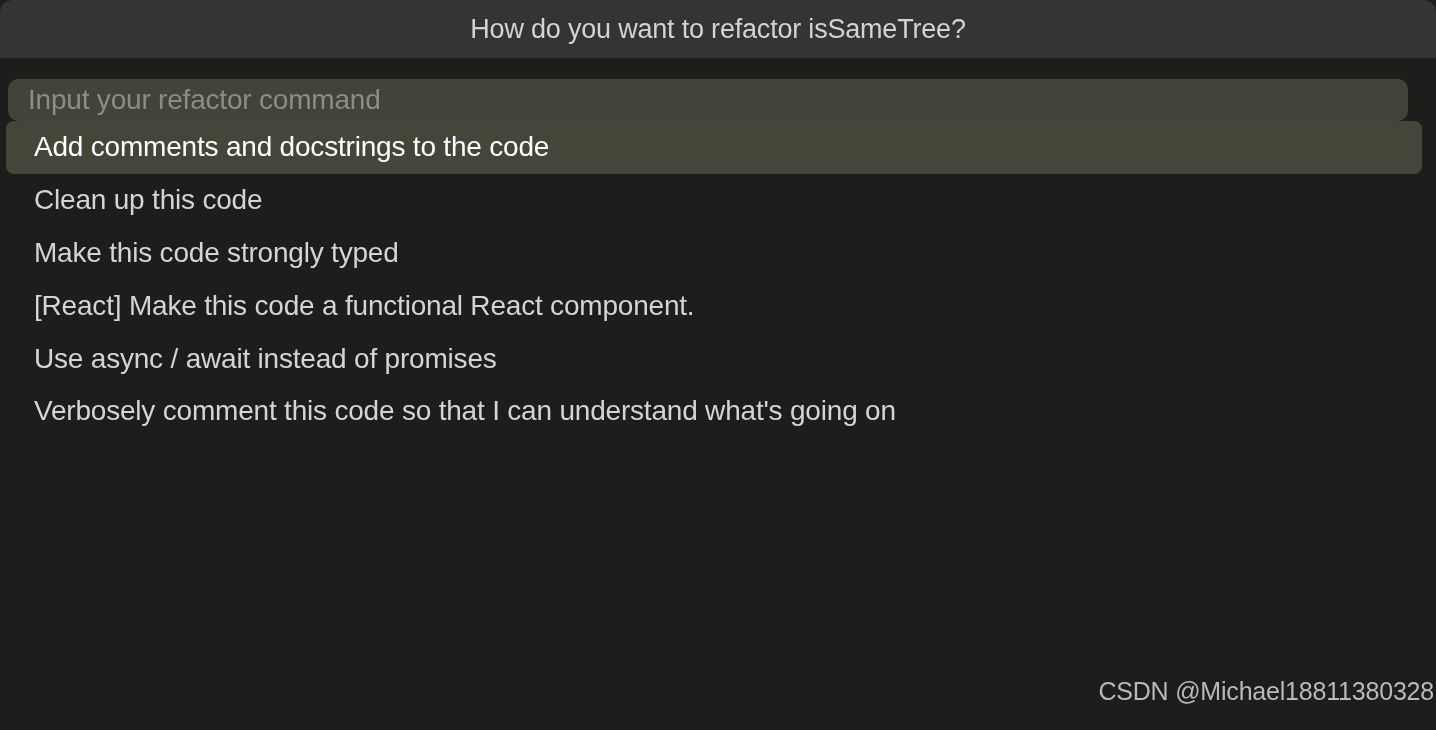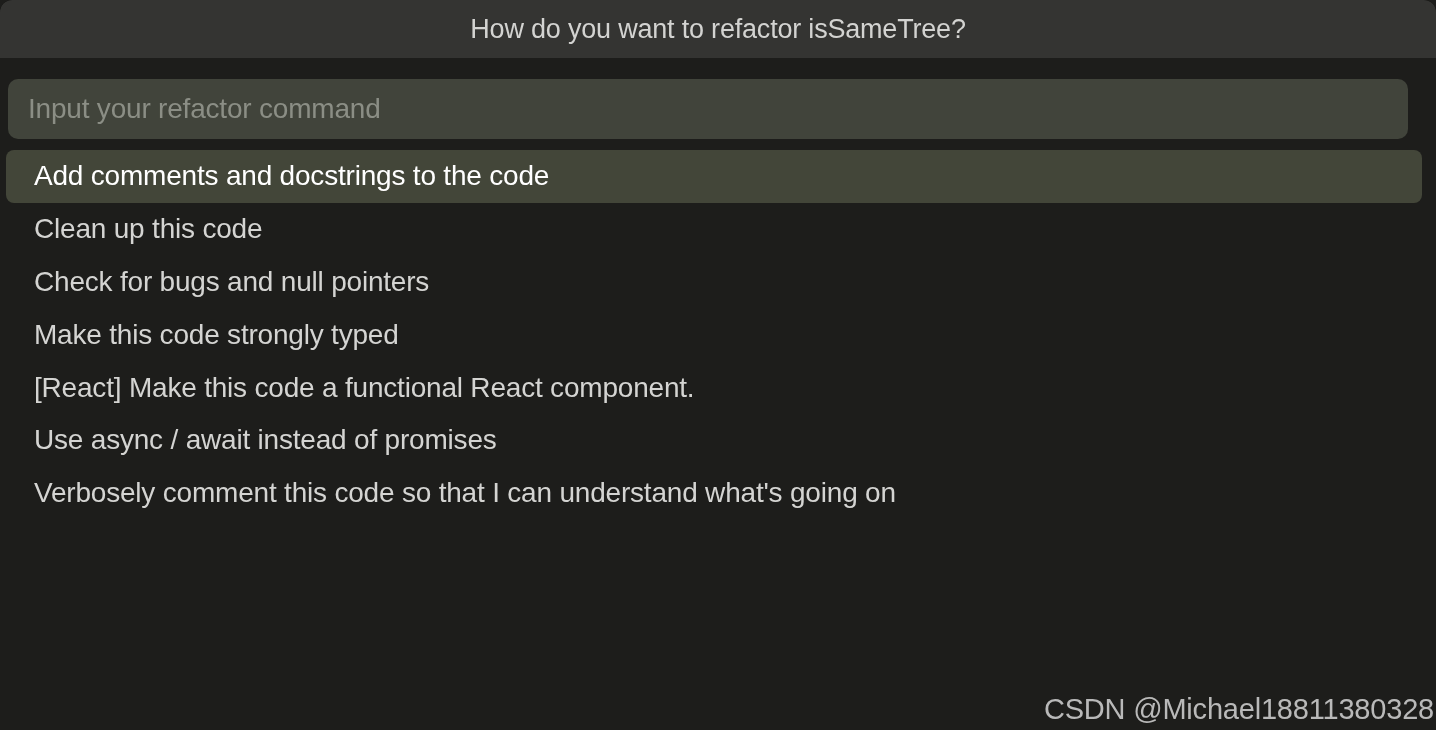--- a/index.html
+++ b/index.html
@@ -39,37 +39,37 @@
   }
   .titlebar .title {
     color: var(--titlebar-text);
     font-size: 27px;
     letter-spacing: -0.2px;
   }
   .command-input {
     display: block;
     margin: 21px 28px 0 8px;
     width: 1400px;
-    height: 60px;
+    height: 42px;
     background: var(--input-bg);
     border: none;
     outline: none;
     border-radius: 10px;
     padding: 0 20px;
     font-family: "Liberation Sans", "DejaVu Sans", sans-serif;
     font-size: 28px;
     color: #e8e8e6;
     letter-spacing: -0.2px;
   }
   .command-input::placeholder {
     color: var(--input-placeholder);
     opacity: 1;
   }
   .options {
-    margin-top: 11px;
+    margin-top: 0;
     list-style: none;
   }
   .option {
     height: 52.8px;
     margin: 0 14px 0 6px;
     display: flex;
     align-items: center;
     padding-left: 28px;
     border-radius: 8px;
     color: var(--item-text);
@@ -78,43 +78,42 @@
     white-space: nowrap;
     cursor: default;
   }
   .option.selected {
     background: var(--selection-bg);
     color: var(--selection-text);
   }
   .watermark {
     position: absolute;
     right: 2px;
-    bottom: 4px;
-    font-size: 29px;
+    bottom: 24px;
+    font-size: 25px;
     color: var(--watermark-text);
     letter-spacing: -0.2px;
     white-space: nowrap;
     pointer-events: none;
   }
 </style>
 </head>
 <body>
 
 <div class="dialog">
 
   <div class="titlebar">
     <span class="title">How do you want to refactor isSameTree?</span>
   </div>
 
   <input class="command-input" type="text" placeholder="Input your refactor command" style="">
 
   <ul class="options">
     <li class="option selected">Add comments and docstrings to the code</li>
     <li class="option">Clean up this code</li>
-    <li class="option">Check for bugs and null pointers</li>
     <li class="option">Make this code strongly typed</li>
     <li class="option">[React] Make this code a functional React component.</li>
     <li class="option">Use async / await instead of promises</li>
     <li class="option">Verbosely comment this code so that I can understand what's going on</li>
   </ul>
 
   <div class="watermark">CSDN @Michael18811380328</div>
 
 </div>
 

